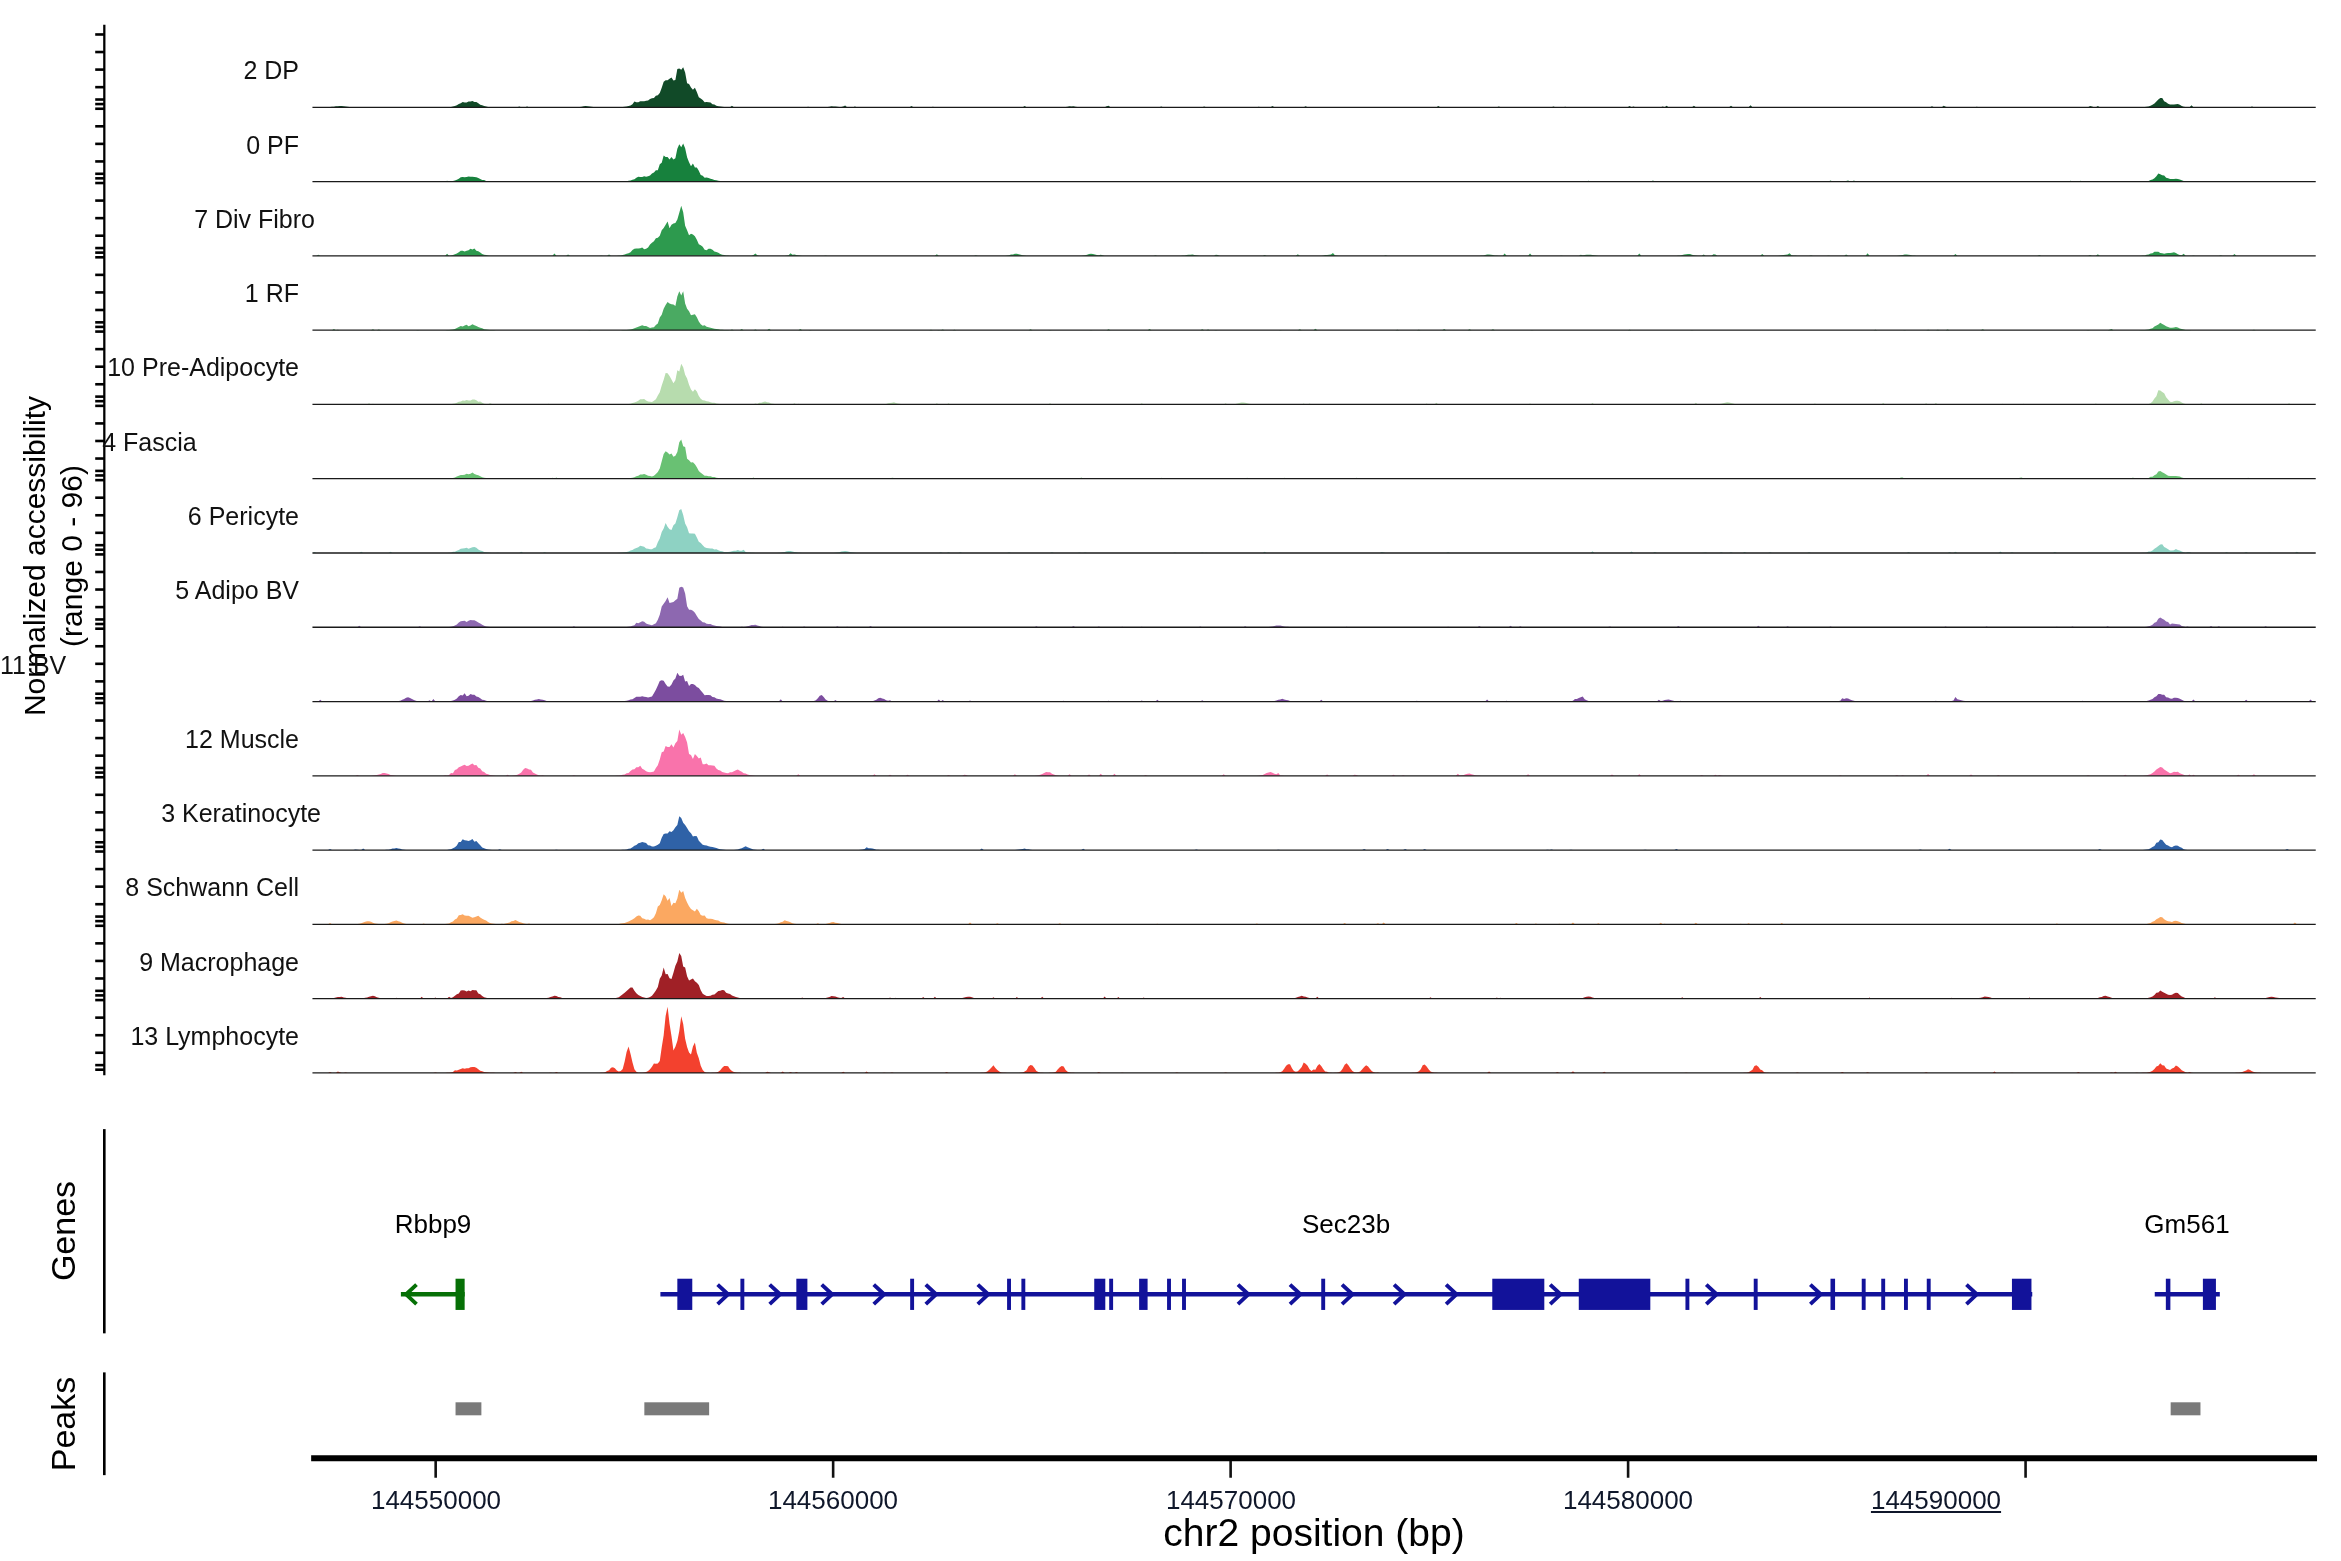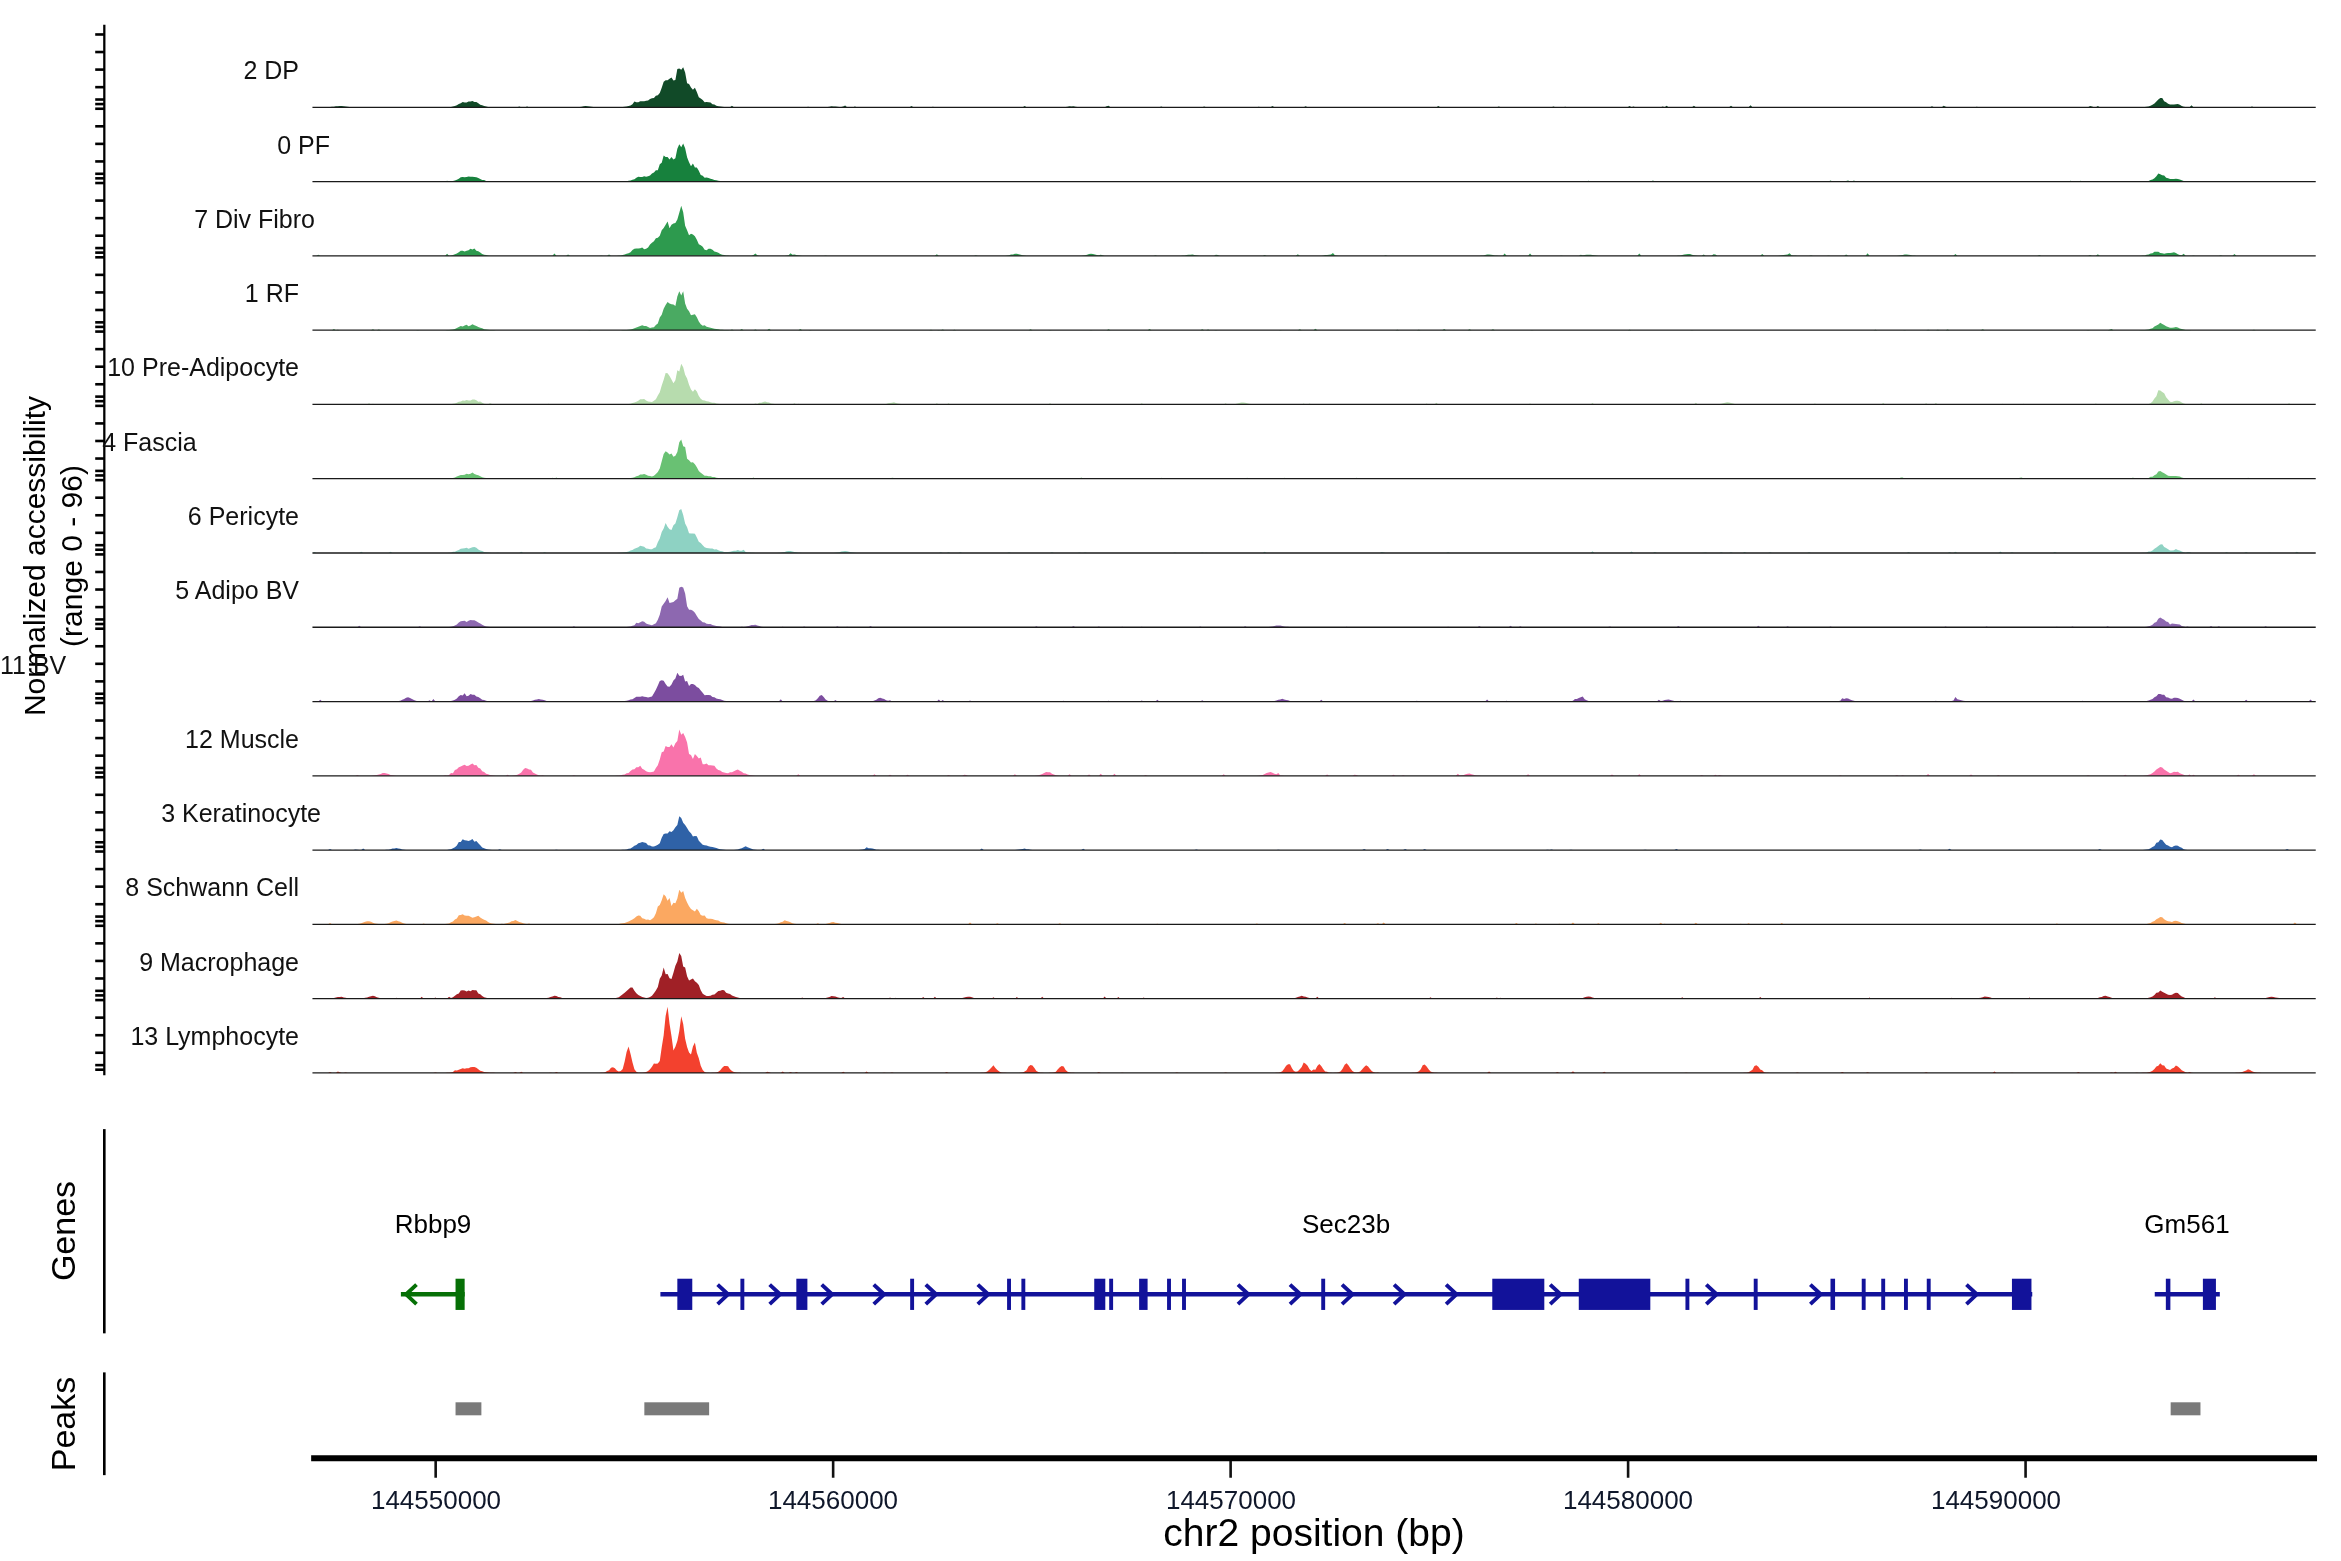--- a/index.html
+++ b/index.html
@@ -194,21 +194,21 @@
       <line x1="3113.8888888888887" y1="2246" x2="3113.8888888888887" y2="2272" stroke="#111" stroke-width="4"></line>
     </svg>
 
   <div class="yaxis-label">
     <div>Normalized accessibility</div>
     <div>(range 0 - 96)</div>
   </div>
 
   <div id="track-labels">
       <div class="abslabel track-label" style="left: 0px; width: 299px; text-align: right; top: 57px;">2 DP</div>
-      <div class="abslabel track-label" style="left: 0px; width: 299px; text-align: right; top: 132px; padding-left: 31px;">0 PF</div>
+      <div class="abslabel track-label" style="left: 0px; width: 299px; text-align: right; top: 132px;">0 PF</div>
       <div class="abslabel track-label" style="left: 0px; width: 299px; text-align: right; top: 206px; margin-left: 16px;">7 Div Fibro</div>
       <div class="abslabel track-label" style="left: 0px; width: 299px; text-align: right; top: 280px;">1 RF</div>
       <div class="abslabel track-label" style="left: 0px; width: 299px; text-align: right; top: 354px;">10 Pre-Adipocyte</div>
       <div class="abslabel track-label" style="left: 0px; width: 299px; text-align: center; top: 429px;">4 Fascia</div>
       <div class="abslabel track-label" style="left: 0px; width: 299px; text-align: right; top: 503px;">6 Pericyte</div>
       <div class="abslabel track-label" style="left: 0px; width: 299px; text-align: right; top: 577px;">5 Adipo BV</div>
       <div class="abslabel track-label" style="left: 0px; width: 299px; top: 652px;">11 BV</div>
       <div class="abslabel track-label" style="left: 0px; width: 299px; text-align: right; top: 726px;">12 Muscle</div>
       <div class="abslabel track-label" style="left: 0px; width: 299px; text-align: right; top: 800px; padding-left: 22px;">3 Keratinocyte</div>
       <div class="abslabel track-label" style="left: 0px; width: 299px; text-align: right; top: 874px;">8 Schwann Cell</div>
@@ -222,18 +222,18 @@
   <div id="gene-labels">
       <div class="abslabel gene-label" style="left: 433px; top: 1209px;">Rbbp9</div>
       <div class="abslabel gene-label" style="left: 1346px; top: 1209px;">Sec23b</div>
       <div class="abslabel gene-label" style="left: 2187px; top: 1209px;">Gm561</div>
     </div>
   <div id="xtick-labels">
       <div class="abslabel xtick-label" style="left: 436px; top: 1485px;">144550000</div>
       <div class="abslabel xtick-label" style="left: 833px; top: 1485px;">144560000</div>
       <div class="abslabel xtick-label" style="left: 1231px; top: 1485px;">144570000</div>
       <div class="abslabel xtick-label" style="left: 1628px; top: 1485px;">144580000</div>
-      <div class="abslabel xtick-label" style="left: 1996px; top: 1485px;">144590000</div>
+      <div class="abslabel xtick-label" style="left: 1936px; top: 1485px; text-decoration: underline;">144590000</div>
     </div>
 
   <div class="xaxis-title">chr2 position (bp)</div>
 </div>
 
 
 </body></html>

